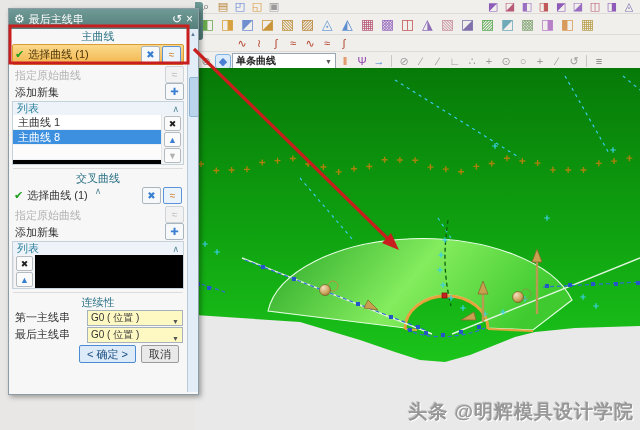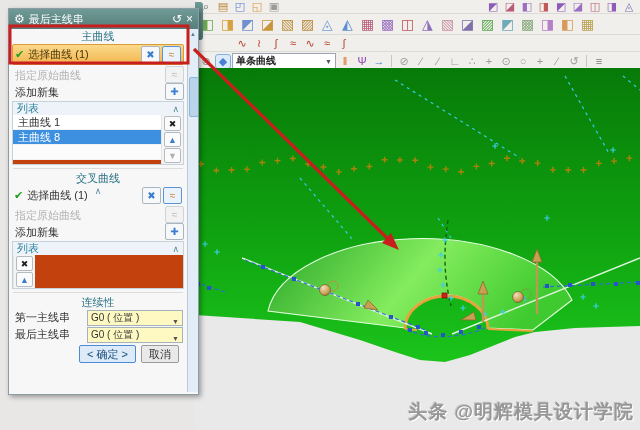--- a/index.html
+++ b/index.html
@@ -56,21 +56,21 @@
   .minibtns{display:flex;gap:2px;}
   .mbtn{width:17px;height:15px;display:flex;align-items:center;justify-content:center;
         background:#f6f8fa;border:1px solid #aab6bf;font-size:10px;border-radius:2px;cursor:default;}
   .mbtn.blue{color:#3a7fd0;}
   .mbtn.curve{color:#d07a1e;}
   .mbtn.hl{border-color:#5b93d6;background:#eaf3fc;}
   .mbtn.dis{color:#b9b9b9;border-color:#cfd4d8;background:#f2f2f2;}
   .fieldrow{display:flex;align-items:flex-end;justify-content:space-between;height:17px;padding:0 3px 0 6px;}
   .fieldrow .lbl{color:#333;}
   .fieldrow .lbl.dis{color:#b2b2b2;}
-  .listpanel{margin:1px 3px;border:1px solid #c6d2da;background:#c2410c;display:flex;flex-direction:column;}
+  .listpanel{margin:1px 3px;border:1px solid #c6d2da;background:#000000;display:flex;flex-direction:column;}
   .listhead{display:flex;align-items:center;justify-content:space-between;height:13px;
             padding:0 4px;background:#edf3f8;color:#2e83a0;}
   .listwrap{display:flex;}
   .listrows{flex:1;display:flex;flex-direction:column;}
   .lrow{height:14px;line-height:14px;padding-left:5px;background:#fff;border-bottom:1px solid #eef2f5;
         white-space:nowrap;cursor:default;}
   .lrow.sel{background:#3d8fe0;color:#fff;}
   .lrow.empty{background:#fcfcfc;}
   .lbtncol{width:19px;display:flex;flex-direction:column;align-items:center;gap:1px;padding:1px 1px;
            background:#f4f4f4;border-left:1px solid #e2e6e9;}

